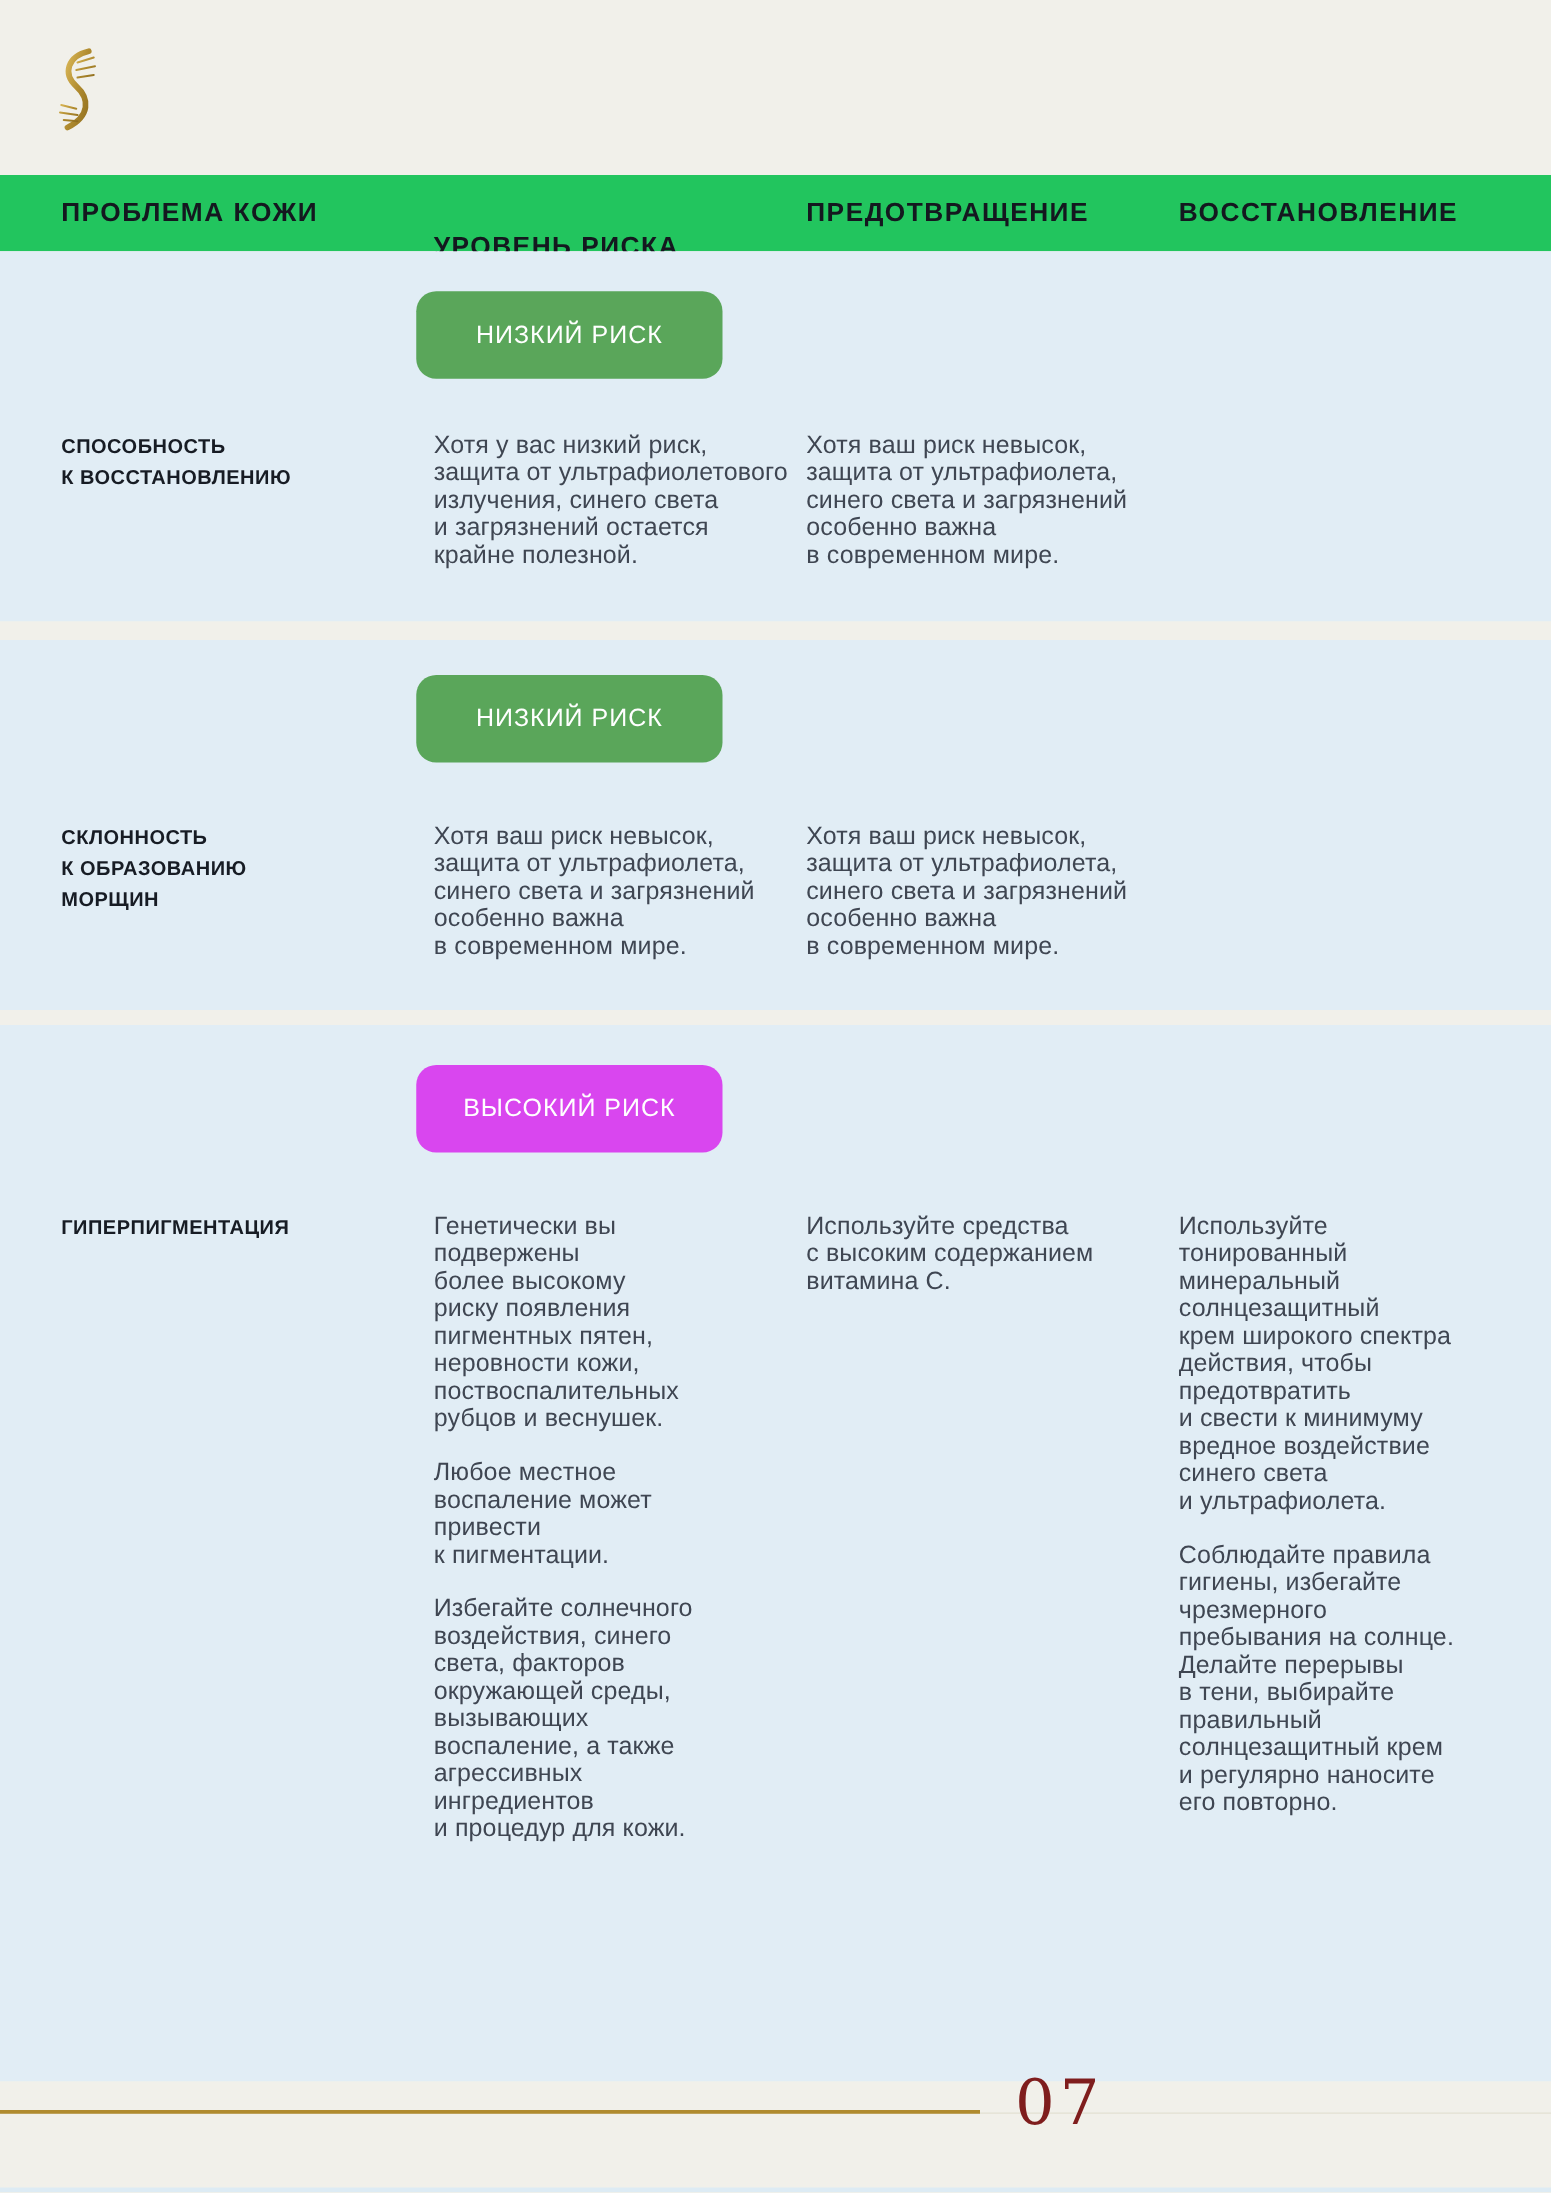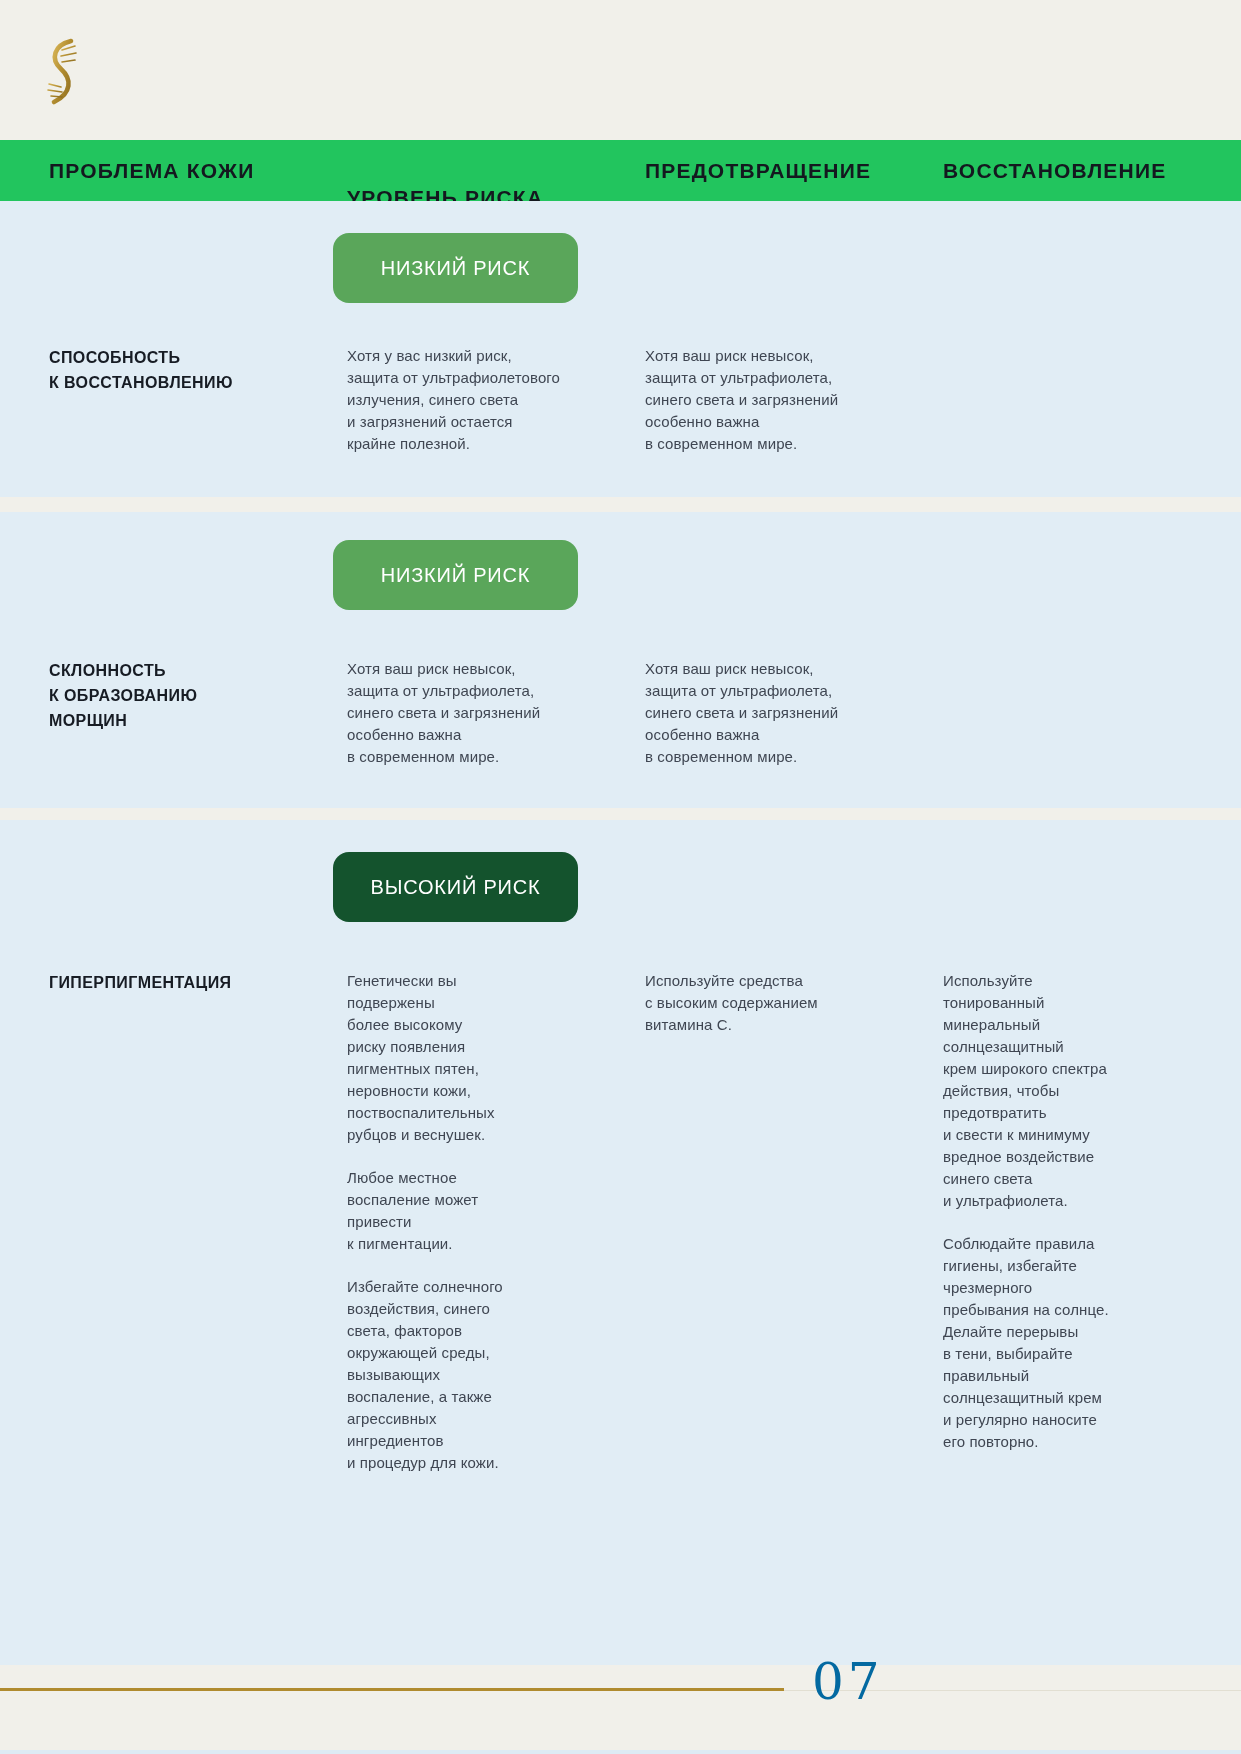--- a/index.html
+++ b/index.html
@@ -21,43 +21,43 @@
   .card{position:absolute;left:0;width:100%;background:#e1edf5;}
   #s1{top:201px;height:296px;}
   #s2{top:512px;height:296px;}
   #s3{top:820px;height:845px;}
   .badge{
     position:absolute;left:333px;width:245px;height:70px;border-radius:16px;
     display:flex;align-items:center;justify-content:center;
     color:#ffffff;font-size:20px;font-weight:400;letter-spacing:0.8px;white-space:nowrap;
   }
   .badge.low{background:#5aa65a;}
-  .badge.high{background:#14532d;}
+  .badge.high{background:#d946ef;}
   #s1 .badge{top:32px;} #s2 .badge{top:28px;} #s3 .badge{top:32px;}
   .prob{
     position:absolute;margin:0;font-size:16px;font-weight:700;line-height:25px;
     letter-spacing:0.4px;color:#171c24;white-space:pre-line;
   }
   .col{position:absolute;}
   .col p{
-    margin:0 0 21px 0;font-size:15px;line-height:22px;color:#3f4652;
+    margin:0 0 21px 0;font-size:20px;line-height:22px;color:#3f4652;
     letter-spacing:0.1px;white-space:pre-line;
   }
   .cpos1{left:49px;width:280px;} .cpos2{left:347px;width:292px;}
   .cpos3{left:645px;width:292px;} .cpos4{left:943px;width:280px;}
   #s1 .prob,#s1 .col{top:144px;}
   #s2 .prob,#s2 .col{top:146px;}
   #s3 .prob,#s3 .col{top:150px;}
   
   .footer-hairline{position:absolute;left:0;top:1690px;width:100%;height:1px;background:#e2dfd2;}
   .footer-rule{position:absolute;left:0;top:1688px;width:784px;height:3px;background:#b08b2f;}
   .page-number{
     position:absolute;left:812px;top:1656px;
     font-family:"DejaVu Serif","Liberation Serif",serif;
-    font-size:50px;line-height:1.05;color:#0369a1;letter-spacing:4px;
+    font-size:50px;line-height:1.05;color:#7f1d1d;letter-spacing:4px;
   }
   .bottom-strip{position:absolute;left:0;bottom:0;width:100%;height:4px;background:#ddebf4;}
 </style>
 </head>
 <body>
 
 <div class="page">
 
   <div class="logo">
     <svg width="34" height="68" viewBox="0 0 34 68" xmlns="http://www.w3.org/2000/svg">

